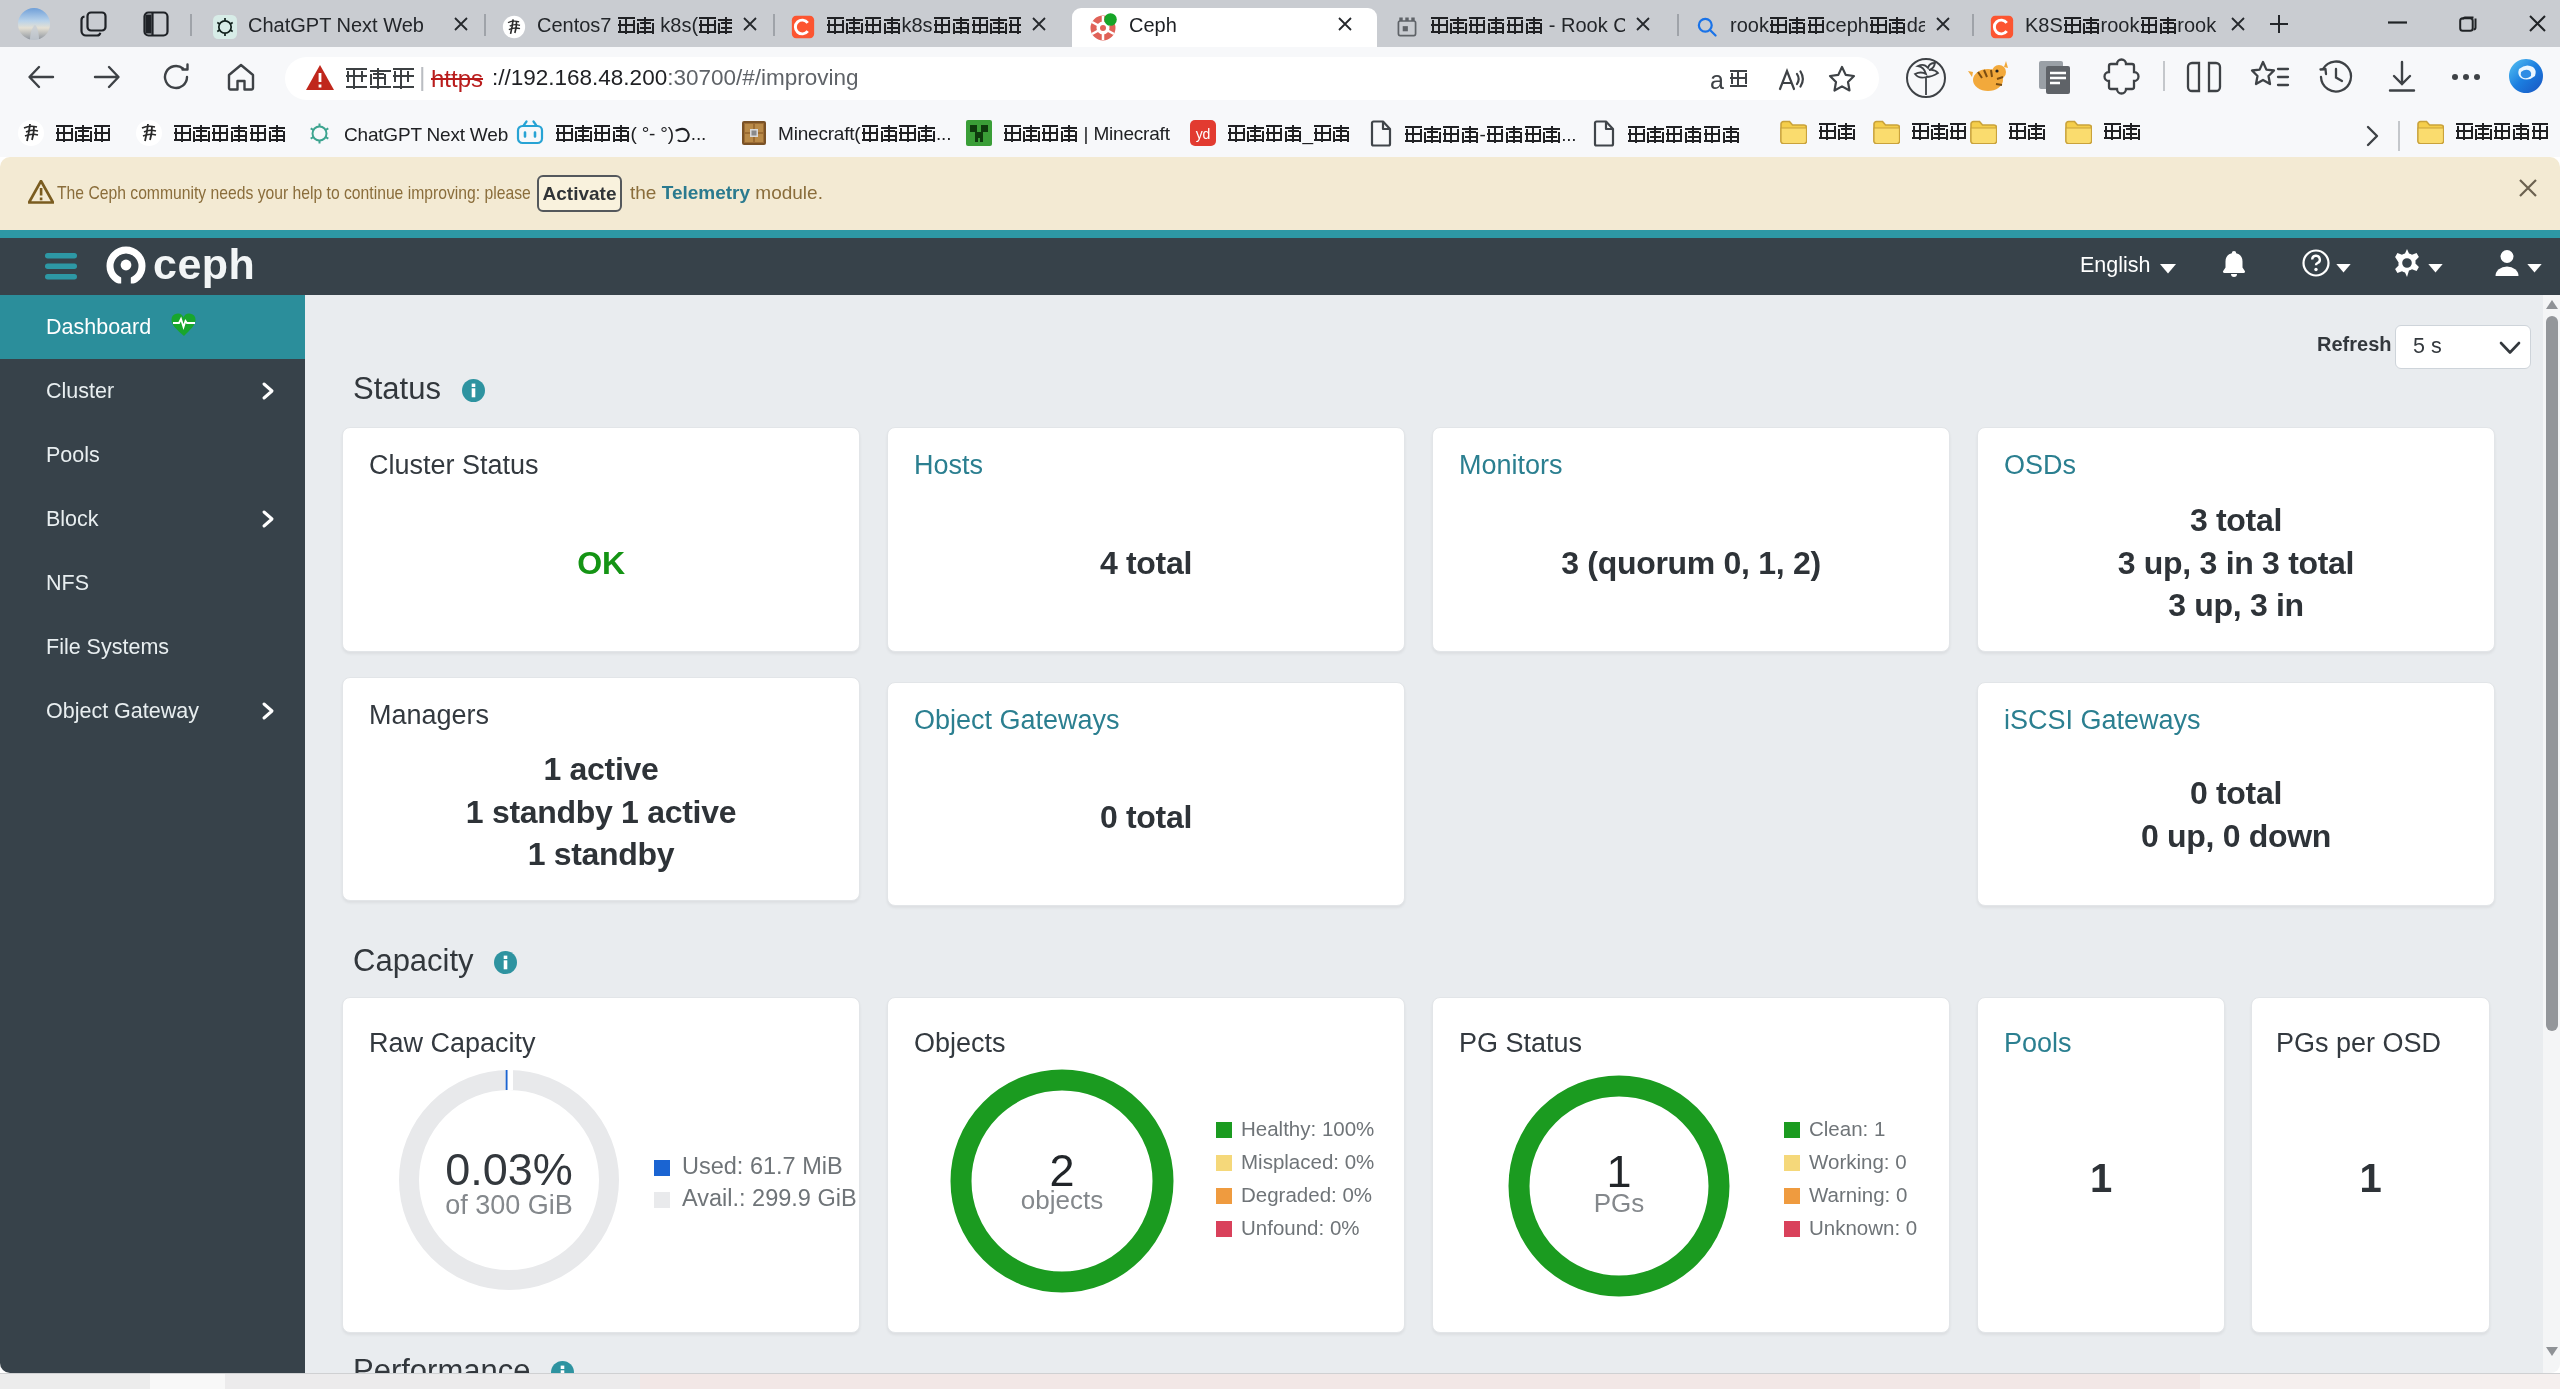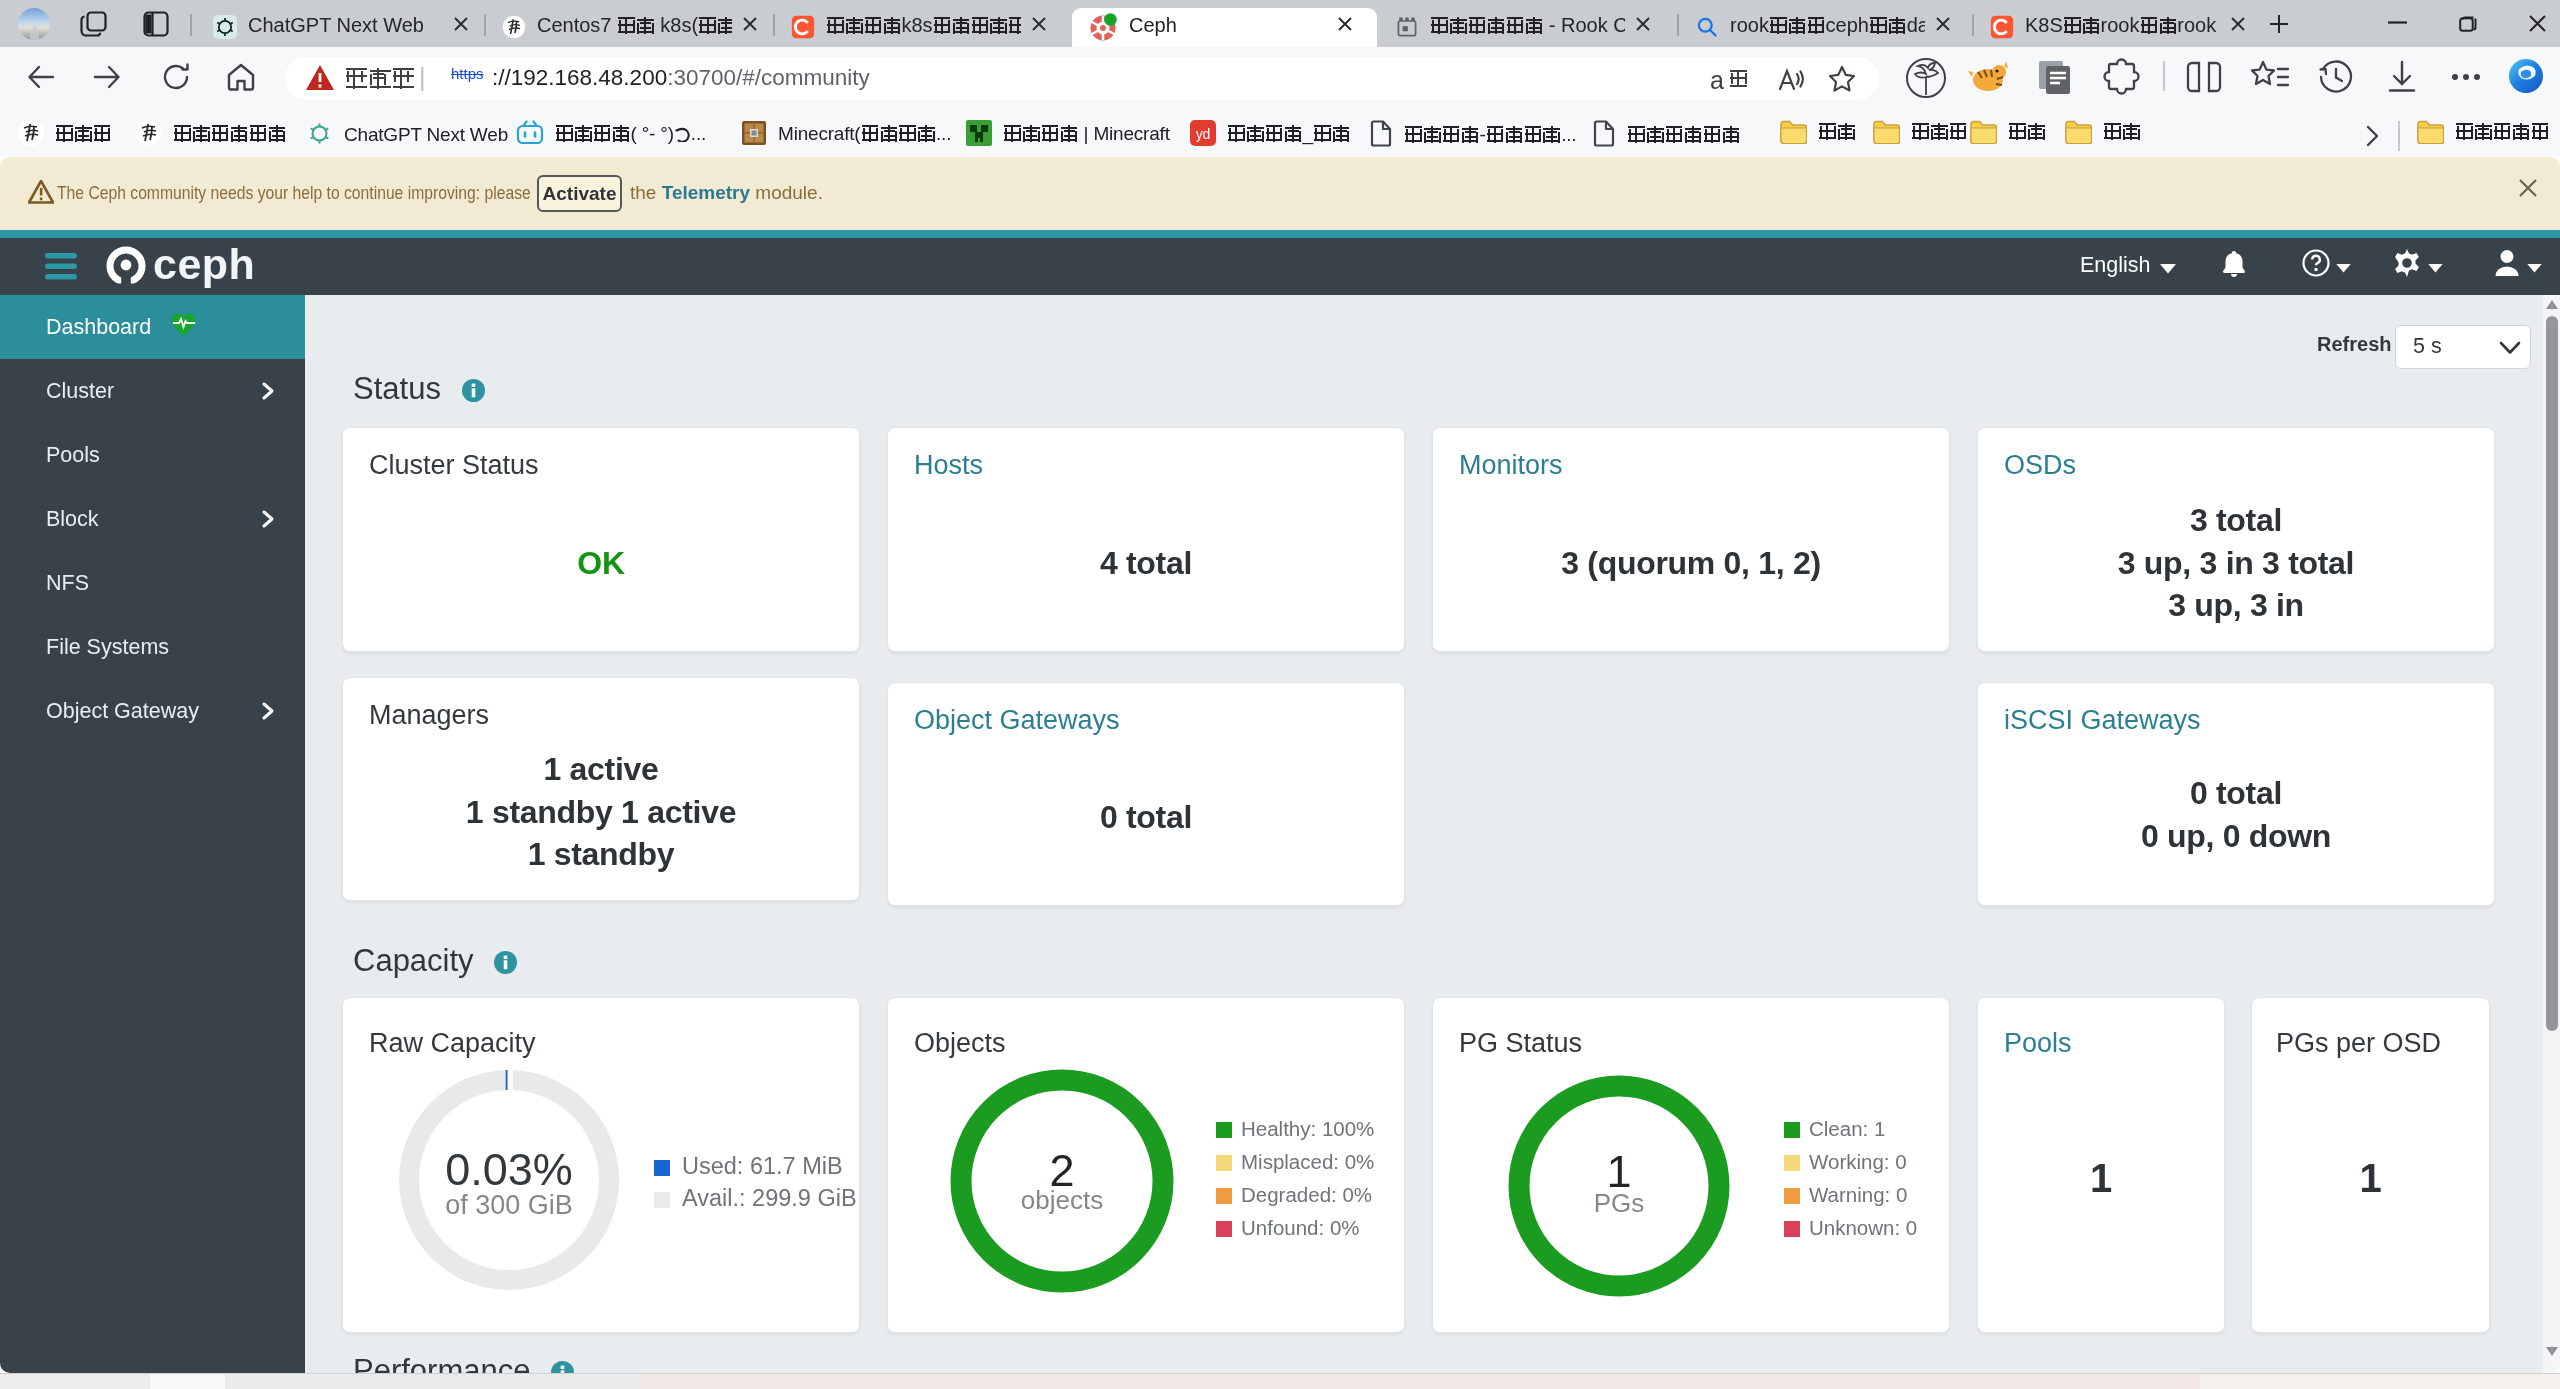--- a/index.html
+++ b/index.html
@@ -225,22 +225,22 @@
         <path d="M5 15 L17 5 L29 15 V28 a1.5 1.5 0 0 1 -1.5 1.5 H20.5 V21 h-7 v8.5 H6.5 A1.5 1.5 0 0 1 5 28 Z"></path>
       </svg>
     <div id="urlpill">
       <svg class="abs" style="left:20px;top:7px" width="30" height="28" viewBox="0 0 30 28">
           <path d="M15 1 L29 26 H1 Z" fill="#c0271c"></path>
           <rect x="13.6" y="9" width="2.8" height="9" fill="#fff"></rect>
           <rect x="13.6" y="20.5" width="2.8" height="3" fill="#fff"></rect>
         </svg>
       <span class="abs cj" style="left:60px;top:8px;font-size:24px;--k:#3c4043;color:#3c4043"><i style="width:21px;height:21px"></i><i style="width:21px;height:21px"></i><i style="width:21px;height:21px"></i></span>
       <span class="abs" style="left:134px;top:6px;color:#babdc2;font-size:25px;font-weight:300">|</span>
-      <span class="abs" style="left:166px;top:8px;font-size:15px;color:#1d4ed8;text-decoration:line-through">https</span>
-        <span class="abs" style="left:207px;top:8px;font-size:22.5px;color:#202124">://192.168.48.200<span style="color:#5f6368">:30700/#/community</span></span>
+      <span class="abs" style="left:146px;top:8px;font-size:24px;color:#b91c1c;text-decoration:line-through">https</span>
+        <span class="abs" style="left:207px;top:8px;font-size:22.5px;color:#202124">://192.168.48.200<span style="color:#5f6368">:30700/#/improving</span></span>
       <span class="abs" style="left:1425px;top:9px;font-size:25px;color:#3e4246">a</span>
         <span class="abs cj" style="left:1444px;top:13px;--k:#3e4246"><i style="width:17px;height:17px"></i></span>
       <svg class="abs" style="left:1492px;top:9px" width="28" height="28" viewBox="0 0 28 28" fill="none" stroke="#3e4246" stroke-width="2.2" stroke-linecap="round">
           <path d="M3 23 L10 5 L17 23 M5.5 17 h9"></path>
           <path d="M20 8 a 9 9 0 0 1 0 10 M23.5 5.5 a 14 14 0 0 1 0 15"></path>
         </svg>
       <svg class="abs" style="left:1542px;top:7px" width="30" height="30" viewBox="0 0 30 30" fill="none" stroke="#3e4246" stroke-width="2.2" stroke-linejoin="round">
           <path d="M15 3 L18.7 10.9 L27 12 L21 18 L22.5 26.5 L15 22.4 L7.5 26.5 L9 18 L3 12 L11.3 10.9 Z"></path>
         </svg>
     </div>

